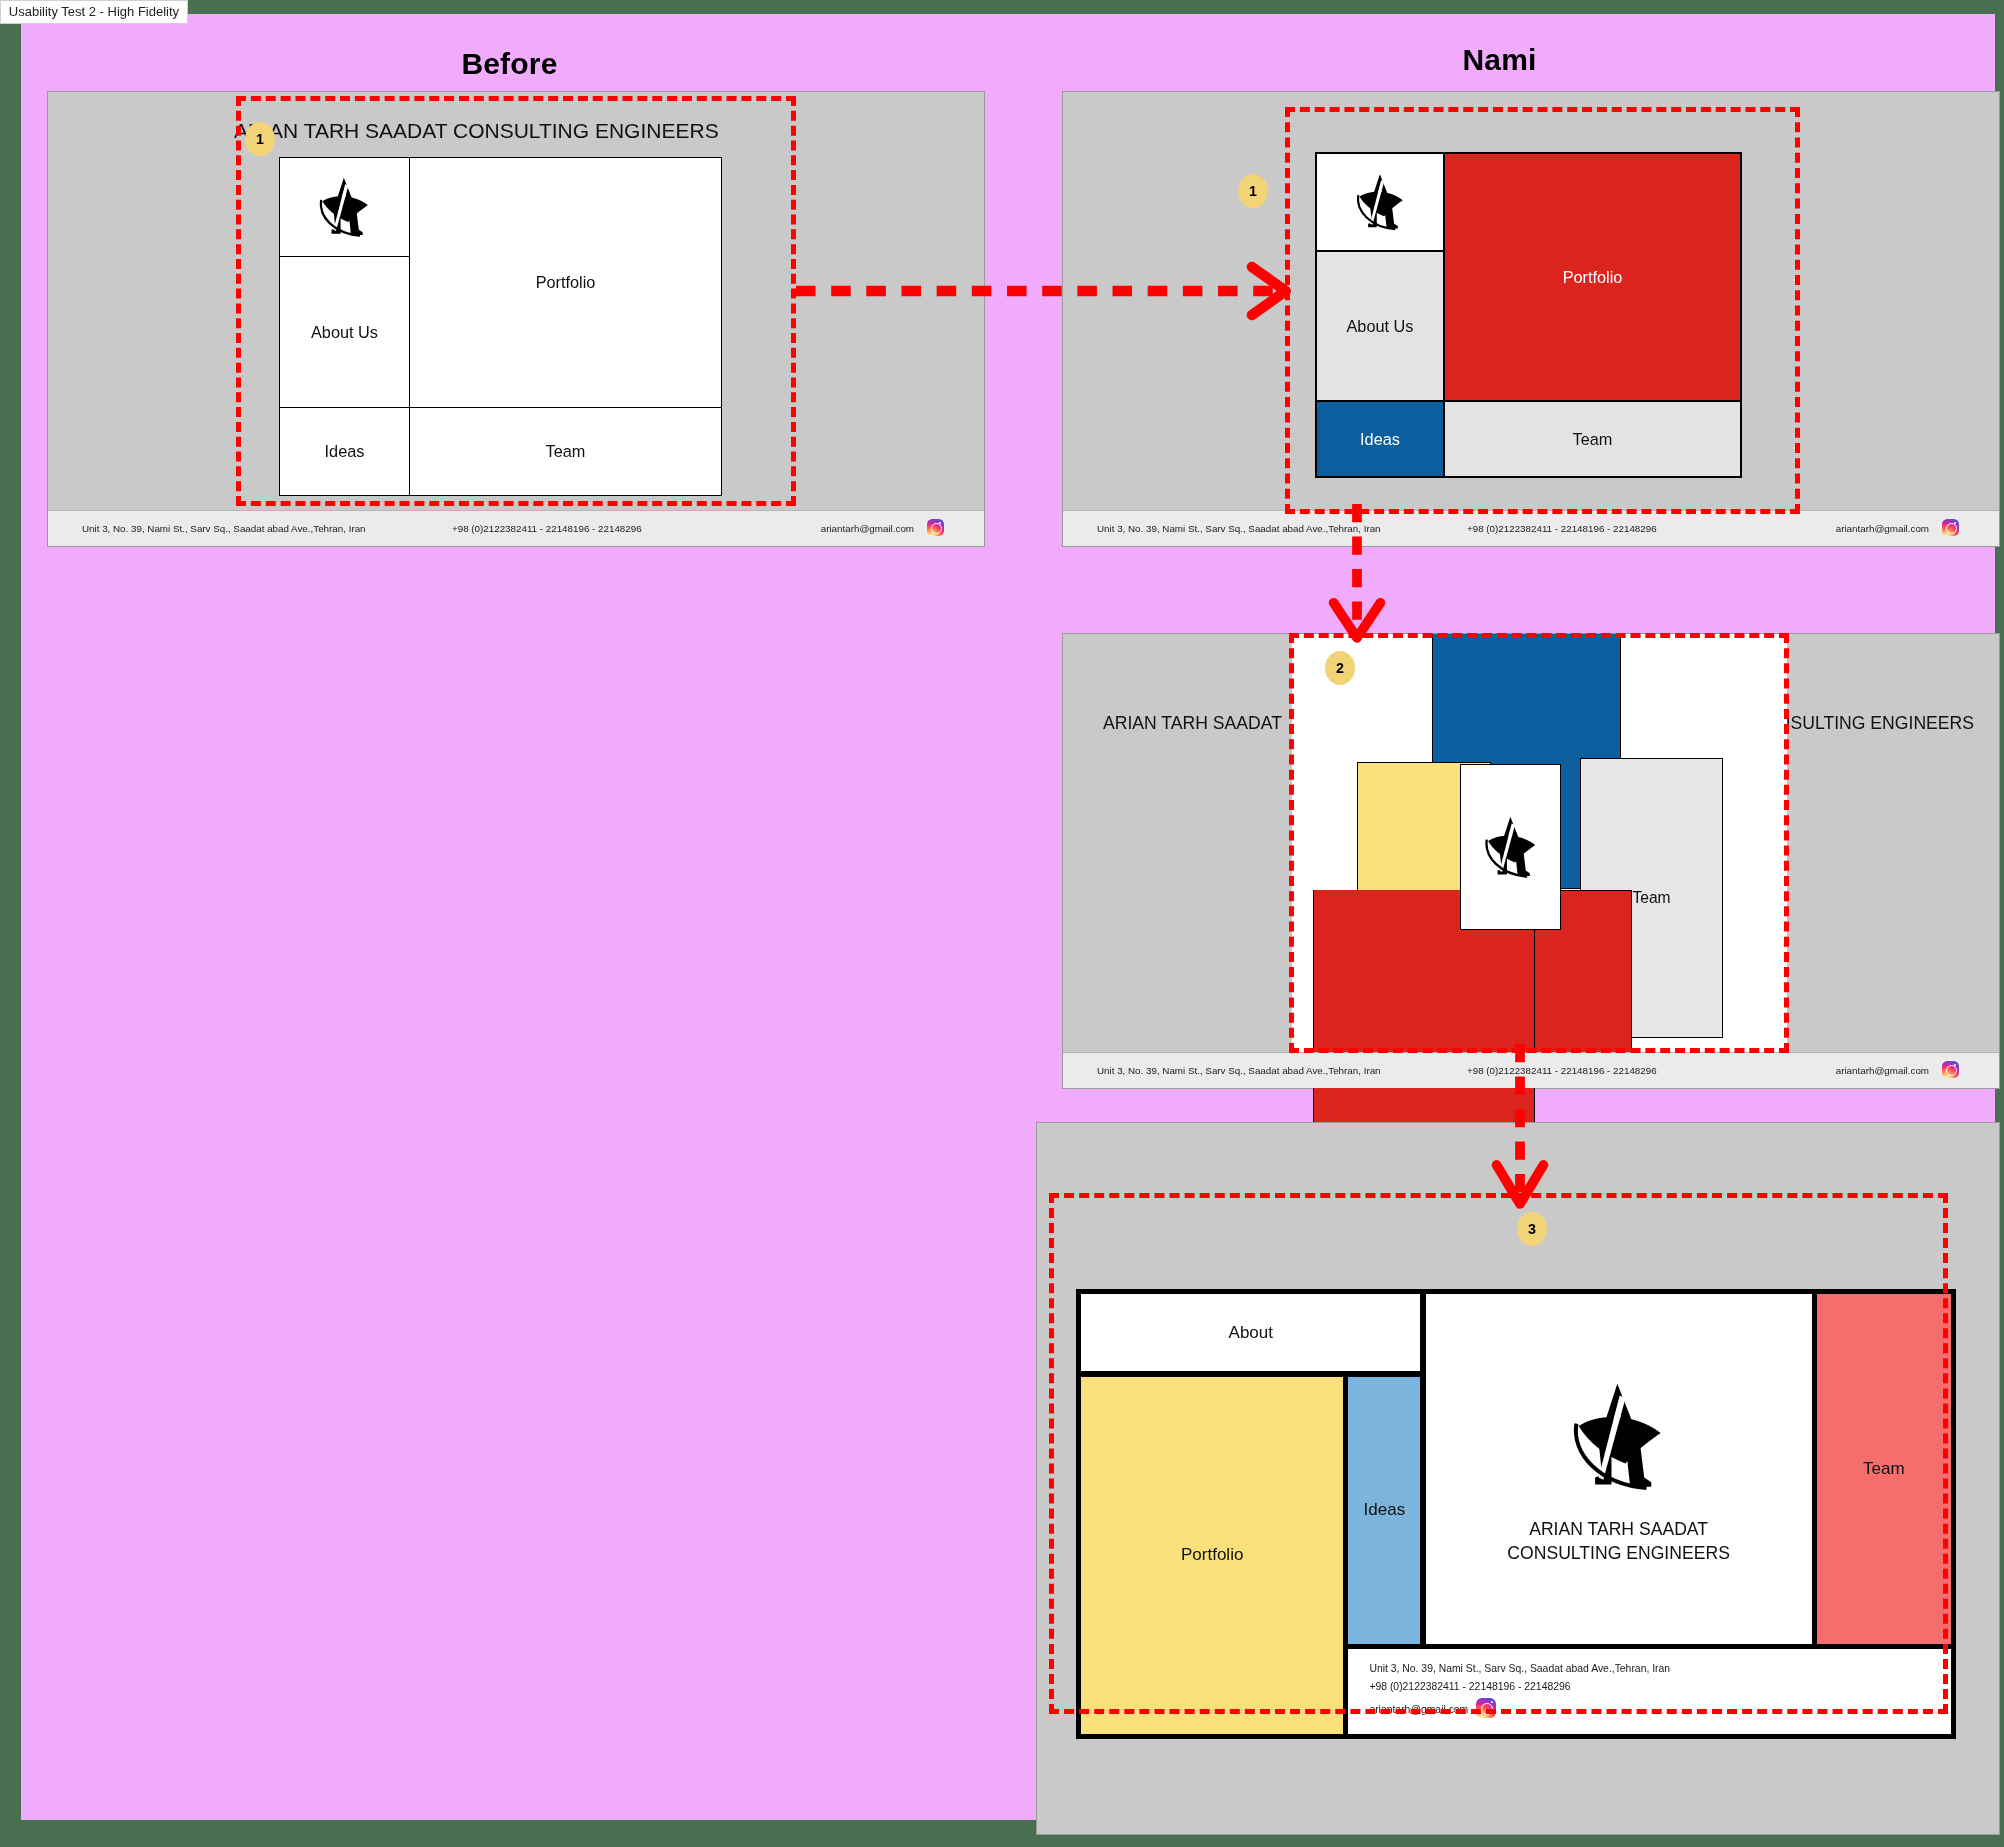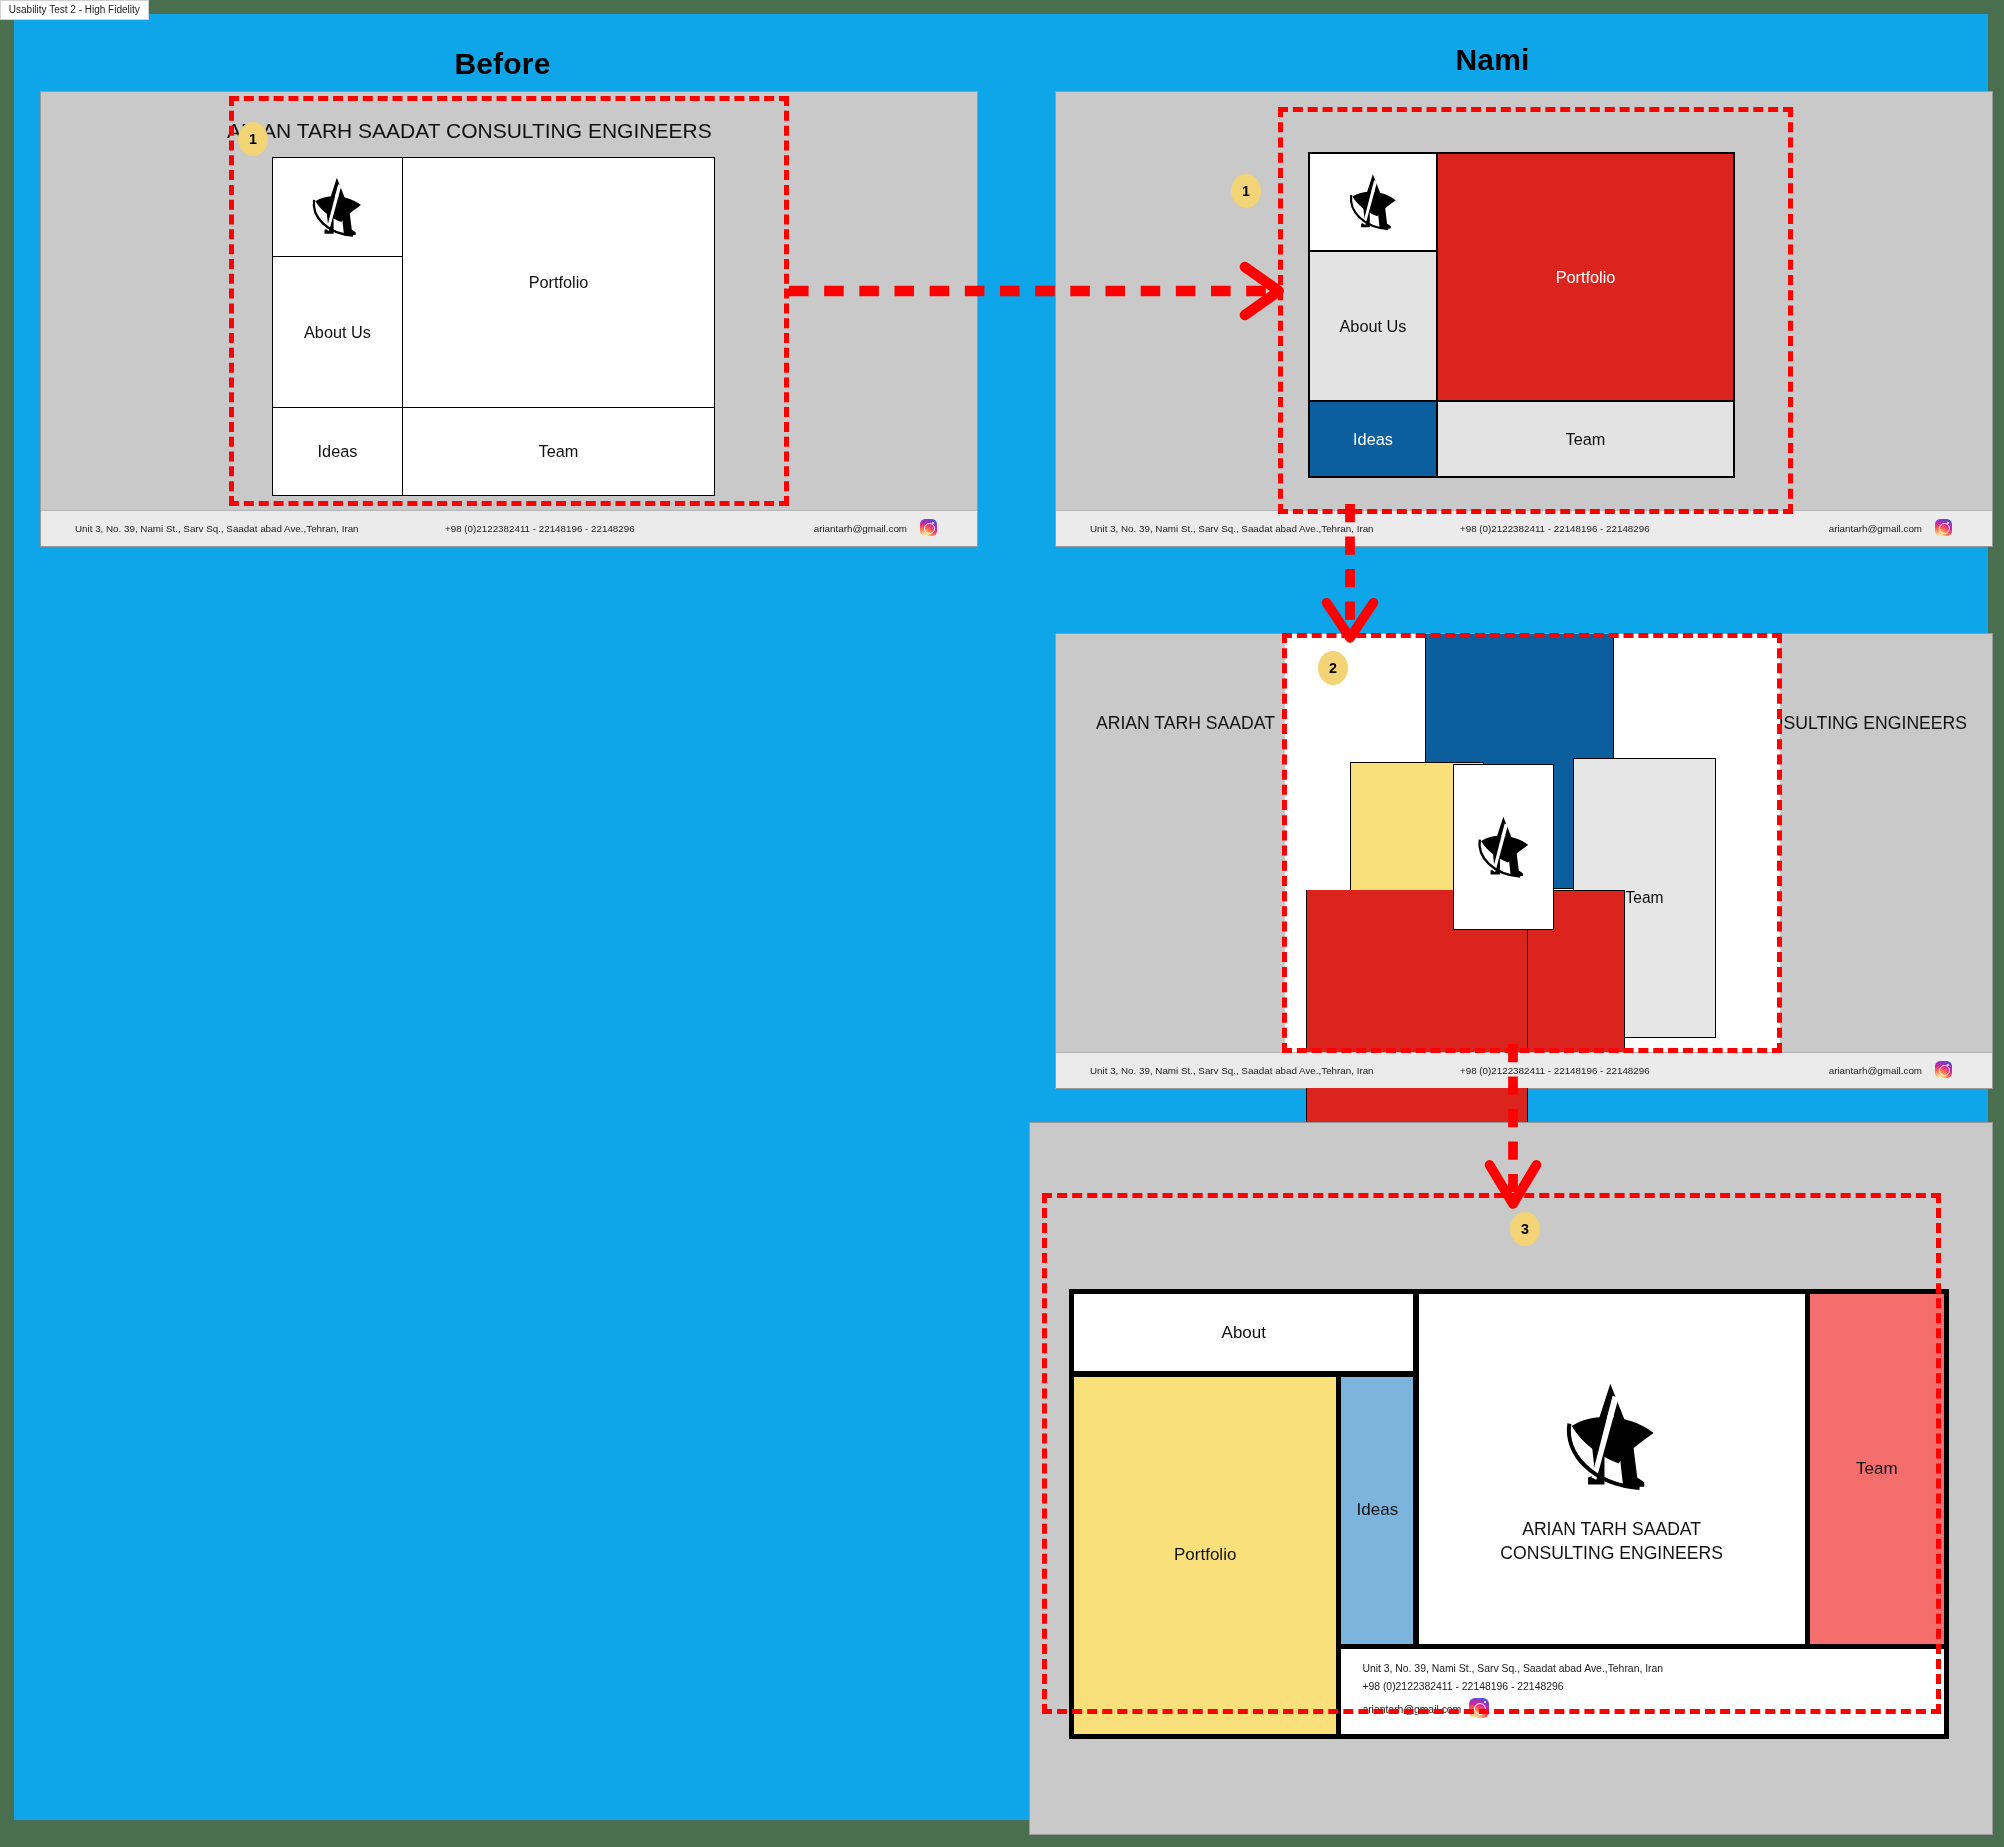--- a/index.html
+++ b/index.html
@@ -7,30 +7,30 @@
     background: #4a6f50;
     font-family: "Liberation Sans", sans-serif;
   }
   body { width: 2005px; height: 1848px; position: relative; overflow: hidden; }
 
   
   .title-tag {
     position: absolute; left: 0; top: 0;
     background: #ffffff; border: 0.7px solid #d0d0d0;
     padding: 3.3px 7.8px 3.9px 7.8px;
-    font-size: 10px; color: #222; white-space: nowrap;
+    font-size: 13px; color: #222; white-space: nowrap;
     z-index: 60;
   }
 
   
   .canvas {
     position: absolute;
-    left: 14px; top: 14.3px;
+    left: 21px; top: 14.3px;
     width: 1974px; height: 1806px;
-    background: #0ea5e9;
+    background: #f0abfc;
   }
 
   
   .heading {
     position: absolute;
     font-size: 30px; font-weight: bold; color: #000;
     letter-spacing: 0.2px;
   }
   #heading-before { left: 391px; top: 33px; width: 195px; text-align: center; }
   #heading-after  { left: 1381px; top: 29px; width: 195px; text-align: center; }

